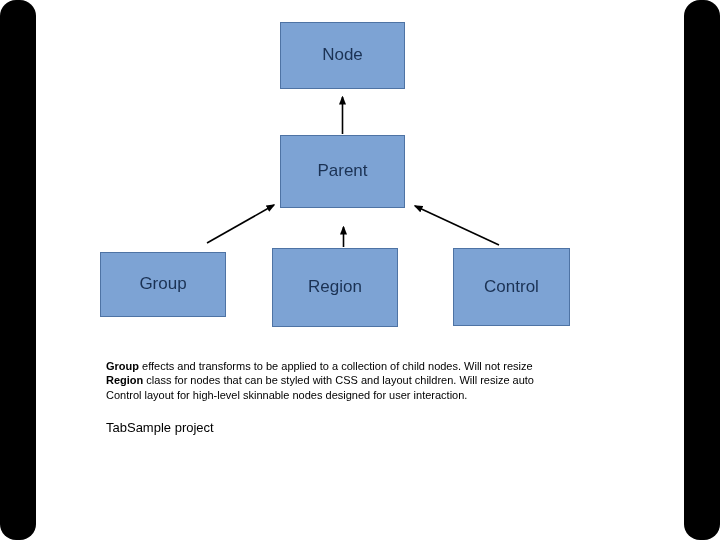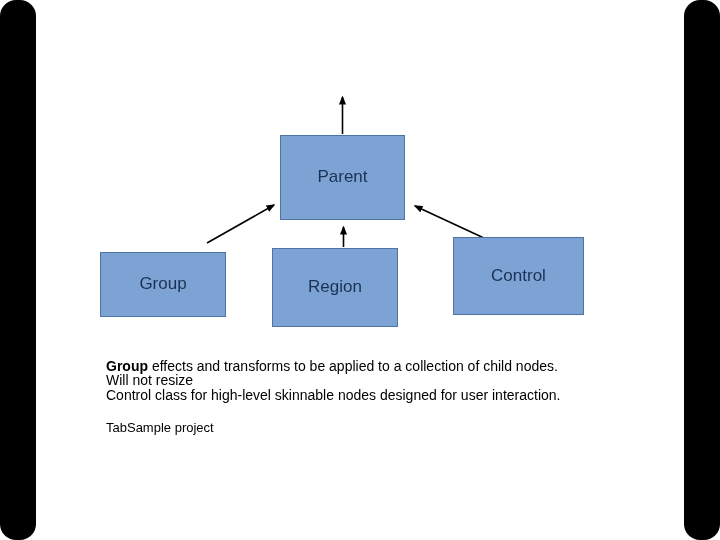--- a/index.html
+++ b/index.html
@@ -40,32 +40,32 @@
     display: flex;
     flex-direction: column;
     align-items: center;
     justify-content: center;
     font-size: 17px;
     line-height: 1.32;
     text-align: center;
     box-sizing: border-box;
   }
   .box.node    { left: 280px; top:  22px; width: 125px; height: 67px; }
-  .box.parent  { left: 280px; top: 135px; width: 125px; height: 85px; }
+  .box.parent  { left: 280px; top: 135px; width: 125px; height: 73px; }
   .box.group   { left: 100px; top: 252px; width: 126px; height: 65px; }
   .box.region  { left: 272px; top: 248px; width: 126px; height: 79px; }
-  .box.control { left: 453px; top: 237px; width: 131px; height: 78px; }
+  .box.control { left: 453px; top: 248px; width: 117px; height: 78px; }
 
   
   .notes {
     position: absolute;
     left: 106px;
     top: 359px;
     width: 470px;
-    font-size: 14px;
+    font-size: 11px;
     line-height: 14.3px;
     color: #000000;
   }
   .notes b { font-weight: bold; }
   .caption {
     position: absolute;
     left: 106px;
     top: 420px;
     font-size: 13px;
     color: #000000;
@@ -84,37 +84,41 @@
       <marker id="ah" markerWidth="9" markerHeight="8" refX="7.5" refY="3.5" orient="auto" markerUnits="userSpaceOnUse">
         <path d="M0,0 L9,3.5 L0,7 Z" fill="#000000"></path>
       </marker>
     </defs>
     <line x1="342.5" y1="134" x2="342.5" y2="97" stroke="#000000" stroke-width="1.6" marker-end="url(#ah)"></line>
     <line x1="207" y1="243" x2="274" y2="205" stroke="#000000" stroke-width="1.6" marker-end="url(#ah)"></line>
     <line x1="343.5" y1="247" x2="343.5" y2="227" stroke="#000000" stroke-width="1.6" marker-end="url(#ah)"></line>
     <line x1="499" y1="245" x2="415" y2="206" stroke="#000000" stroke-width="1.6" marker-end="url(#ah)"></line>
   </svg>
 
+  <div class="box node">
+    <span>Node</span>
+  </div>
 
   <div class="box parent">
     <span>Parent</span>
   </div>
 
   <div class="box group">
     <span>Group</span>
   </div>
 
   <div class="box region">
     <span>Region</span>
   </div>
 
   <div class="box control">
     <span>Control</span>
   </div>
 
   <div class="notes">
     <div class="note-line"><b>Group</b><span> effects and transforms to be applied to a collection of child nodes. Will not resize</span></div>
-    <div class="note-line"><span>Control class for high-level skinnable nodes designed for user interaction.</span></div>
+    <div class="note-line"><b>Region</b><span> class for nodes that can be styled with CSS and layout children. Will resize auto</span></div>
+    <div class="note-line"><span>Control layout for high-level skinnable nodes designed for user interaction.</span></div>
   </div>
 
   <div class="caption">TabSample project</div>
 
 </div>
 
 </body></html>

